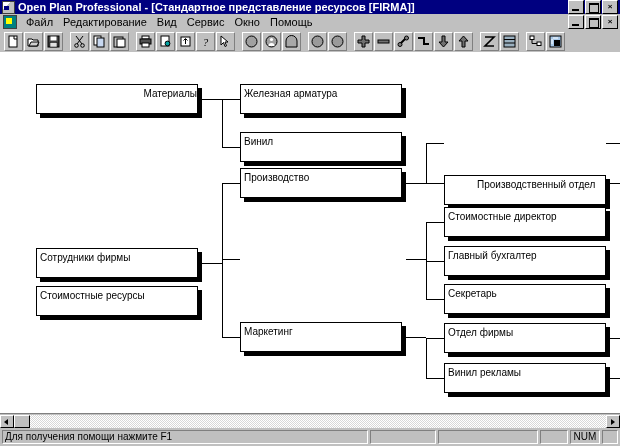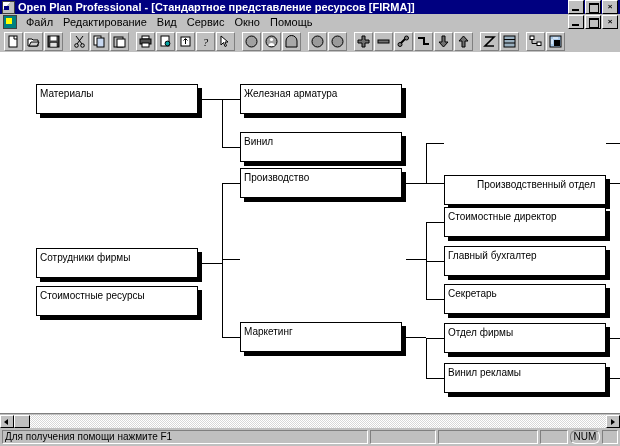--- a/index.html
+++ b/index.html
@@ -134,21 +134,21 @@
     height:14px;box-sizing:border-box;
     border-top:1px solid #808080;border-left:1px solid #808080;
     border-right:1px solid #ffffff;border-bottom:1px solid #ffffff;
     font-size:10px;line-height:12px;padding:0 2px;color:#000;
     white-space:nowrap;overflow:hidden;
   }
   .spane.grow{flex:1 1 auto;}
   .spane.w1{width:66px;margin-left:2px;flex:0 0 auto;}
   .spane.w2{width:100px;margin-left:2px;flex:0 0 auto;}
   .spane.w3{width:28px;margin-left:2px;flex:0 0 auto;}
-  .spane.w4{width:30px;margin-left:2px;flex:0 0 auto;text-align:center;border-radius:6px;}
+  .spane.w4{width:30px;margin-left:2px;flex:0 0 auto;text-align:center;}
   .spane.w5{width:16px;margin-left:2px;flex:0 0 auto;}
 </style>
 </head>
 <body>
 
 <div class="app">
 
   <div class="titlebar">
     <div class="title-ico"></div>
     <div class="title-text">Open Plan Professional - [Стандартное представление ресурсов [FIRMA]]</div>
@@ -424,21 +424,21 @@
       <div class="conn h" style="left: 426px; top: 209px; width: 18px;"></div>
       <div class="conn h" style="left: 426px; top: 247px; width: 18px;"></div>
       <div class="conn h" style="left: 406px; top: 285px; width: 20px;"></div>
       <div class="conn v" style="left: 426px; top: 286px; height: 40px;"></div>
       <div class="conn h" style="left: 426px; top: 286px; width: 18px;"></div>
       <div class="conn h" style="left: 426px; top: 326px; width: 18px;"></div>
       <div class="conn h" style="left: 606px; top: 91px; width: 14px;"></div>
       <div class="conn h" style="left: 606px; top: 131px; width: 14px;"></div>
       <div class="conn h" style="left: 606px; top: 286px; width: 14px;"></div>
       <div class="conn h" style="left: 606px; top: 326px; width: 14px;"></div>
-      <div class="node" style="left: 36px; top: 32px; width: 162px; height: 30px;">
+      <div class="node" style="left: 36px; top: 32px; width: 162px; height: 30px; text-align: right;">
         <span>Материалы</span>
       </div>
       <div class="node" style="left: 36px; top: 196px; width: 162px; height: 30px;">
         <span>Сотрудники фирмы</span>
       </div>
       <div class="node" style="left: 36px; top: 234px; width: 162px; height: 30px;">
         <span>Стоимостные ресурсы</span>
       </div>
       <div class="node" style="left: 240px; top: 32px; width: 162px; height: 30px;">
         <span>Железная арматура</span>

